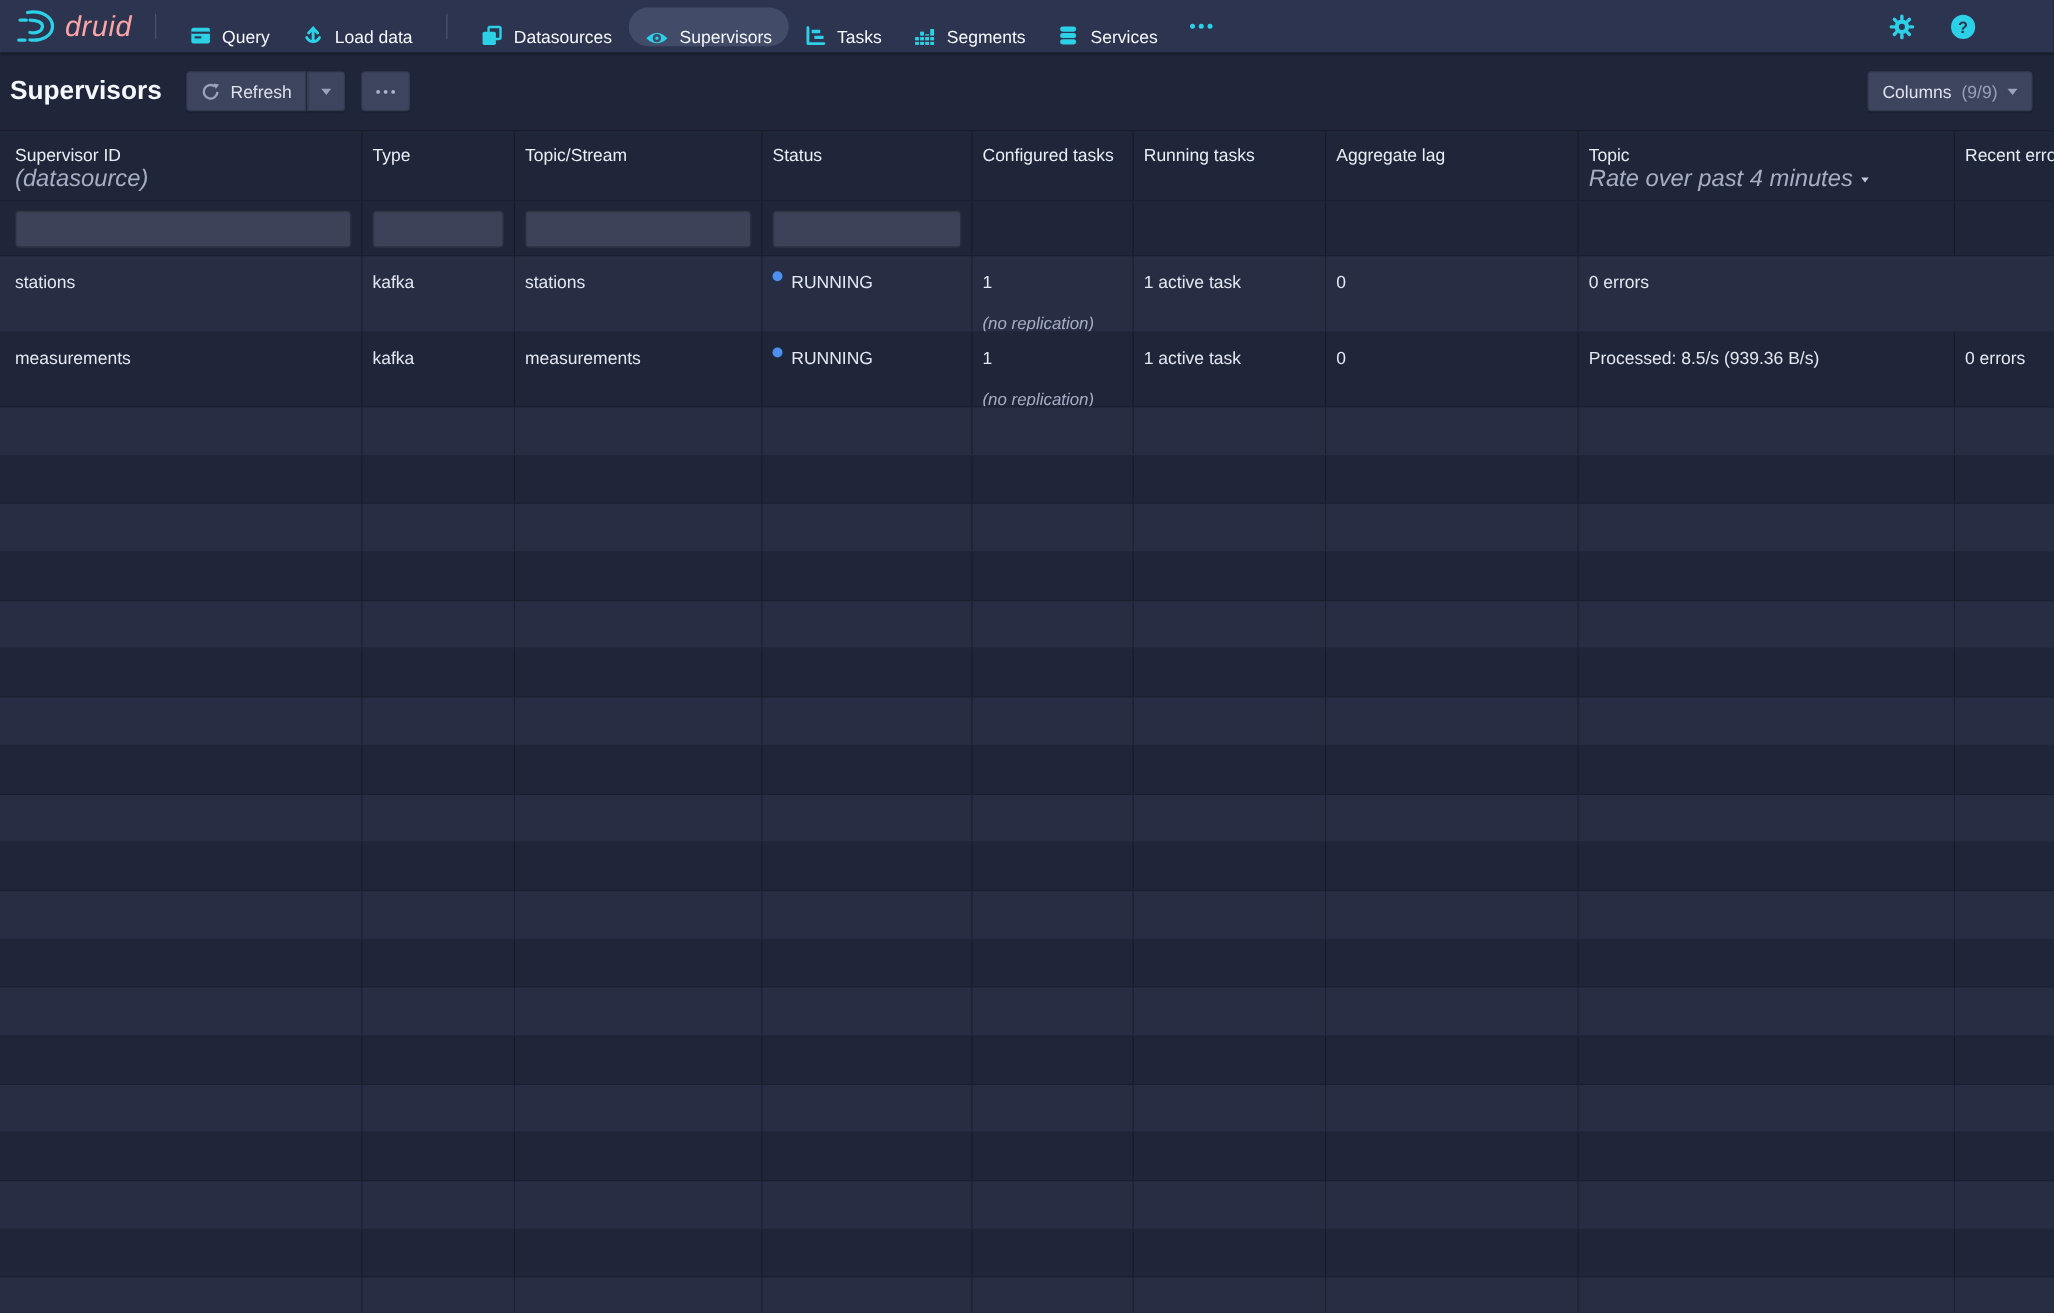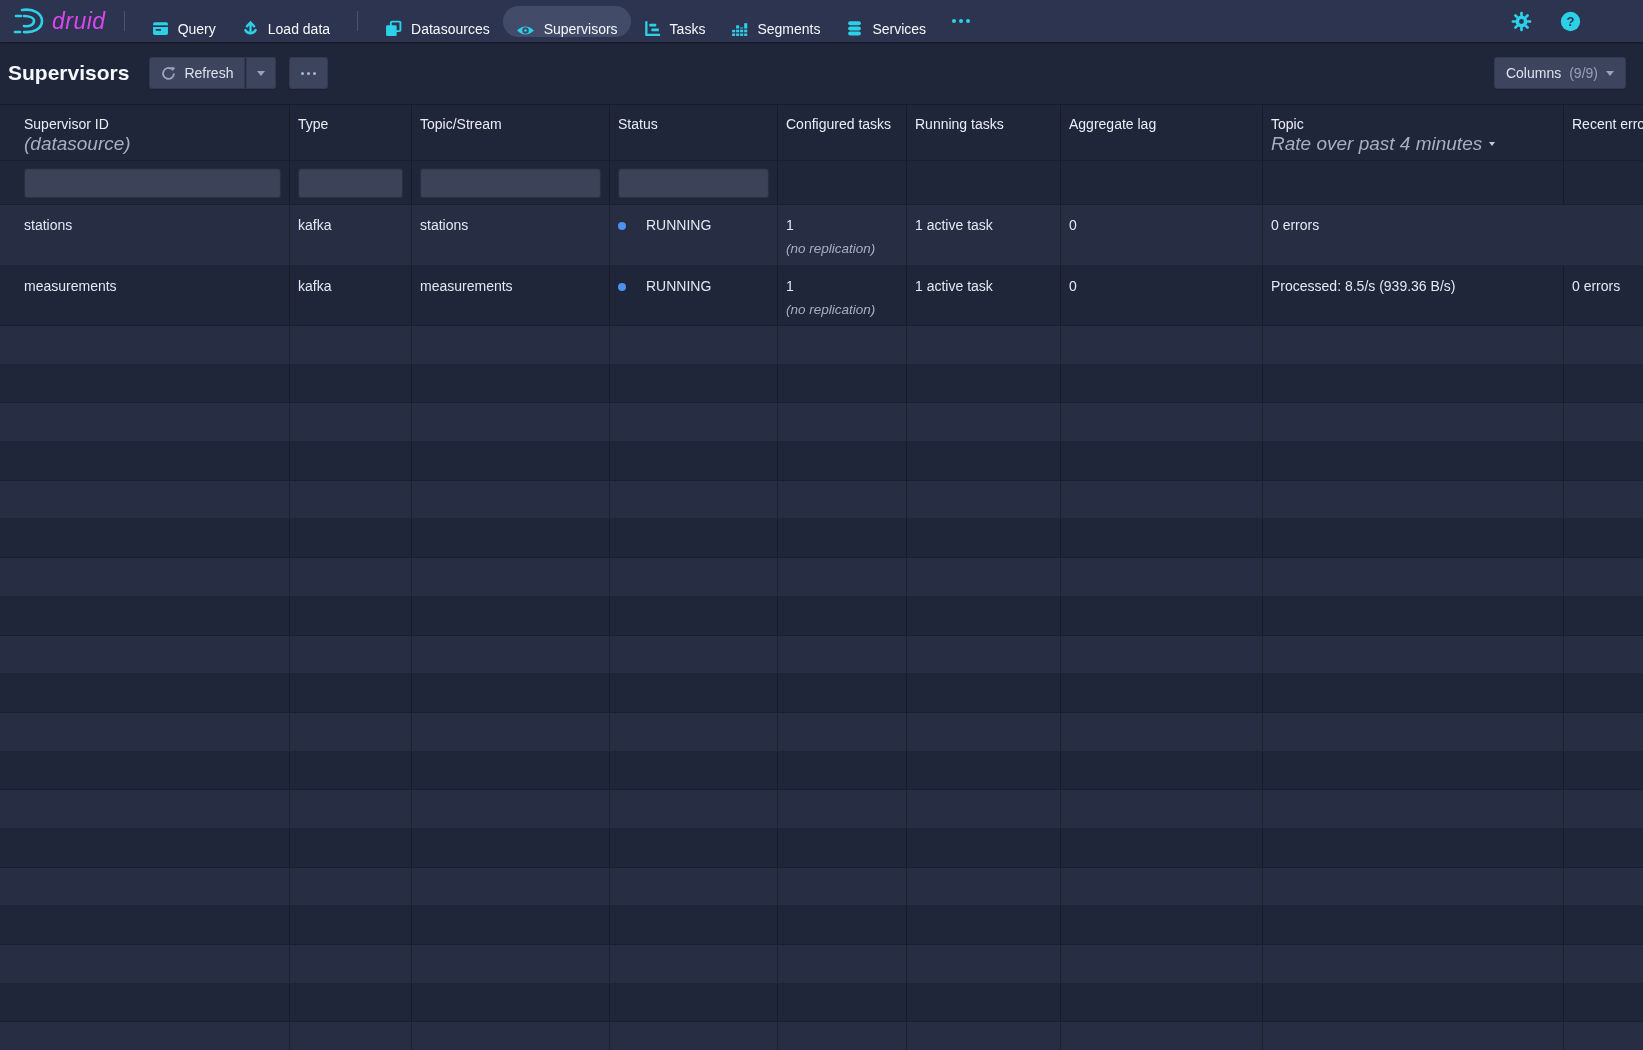--- a/index.html
+++ b/index.html
@@ -25,21 +25,21 @@
     color:var(--text);
     font-size:14px;
   }
   
   .navbar{
     position:relative;height:42px;background:var(--nav-bg);
     display:flex;align-items:center;padding:0 12px;
     box-shadow:0 1px 2px rgba(0,0,0,.45);
   }
   .brand{display:flex;align-items:center;gap:6px}
-  .brand-word{font-style:italic;font-size:23px;color:#d946ef;letter-spacing:.5px;padding-right:4px}
+  .brand-word{font-style:italic;font-size:23px;color:#fca5a5;letter-spacing:.5px;padding-right:4px}
   .nav-divider{width:1px;height:20px;background:rgba(255,255,255,.15);margin:0 14px}
   .nav-item{display:flex;align-items:flex-end;gap:9px;padding:0 13px;height:31px;border-radius:16px;cursor:pointer;color:var(--text-bright);white-space:nowrap}
   .nav-item.active{background:var(--pill-bg)}
   .nav-more{display:flex;gap:3px;padding:0 13px;cursor:pointer;align-items:center;height:31px}
   .nav-more i{width:4px;height:4px;border-radius:50%;background:var(--accent);display:block}
   .nav-right{position:absolute;right:62px;top:0;height:42px;display:flex;align-items:center;gap:28px}
   .icon-btn{cursor:pointer;display:flex;align-items:center}
   
   .page-header{
     position:relative;height:63px;display:flex;align-items:center;padding:0 8px;
@@ -58,42 +58,42 @@
   .gap13{width:13px}
   .dots i{width:3px;height:3px;border-radius:50%;background:#aeb6ca;display:block}
   .dots{display:flex;gap:3px;align-items:center}
   .caret{width:0;height:0;border-left:4px solid transparent;border-right:4px solid transparent;border-top:5px solid #9aa3ba}
   .columns-btn{position:absolute;right:17px;top:50%;transform:translateY(-50%)}
   .columns-count{color:var(--muted2)}
   
   .table{width:1743px}
   .trow{display:flex;border-bottom:1px solid var(--row-line)}
   .cell{padding:0 8px;border-right:1px solid var(--grid-line);overflow:hidden}
-  .c0{width:290px;padding-left:24px}
+  .c0{width:290px;padding-left:12px}
   .c1{width:122px}.c2{width:198px}.c3{width:168px}.c4{width:129px}
   .c5{width:154px}.c6{width:202px}.c7{width:301px}
   .c8{width:179px;border-right:none}
   .thead{height:56px}
   .th{padding-top:11px;cursor:pointer}
   .th-label{font-size:14px;color:#e9edf4;line-height:16px;white-space:nowrap}
   .th-sub{font-size:19px;font-style:italic;color:var(--muted);margin-top:4px;line-height:16px;white-space:nowrap;display:flex;align-items:center;gap:7px}
   .th-sub .caret{border-top-color:#c3cadb;border-left-width:3.5px;border-right-width:3.5px;border-top-width:4.5px}
   .tfilter{height:44px}
   .tfilter .cell{padding-top:7px}
   .filter-input{
     width:100%;height:30px;background:var(--input-bg);border:none;border-radius:3px;
     box-shadow:inset 0 0 0 1px rgba(16,22,26,.35), inset 0 1px 2px rgba(16,22,26,.4);
     color:var(--text-bright);font-family:inherit;font-size:14px;padding:0 8px;outline:none;
   }
   .drow{cursor:pointer}
   .drow .cell{padding-top:12px;line-height:17px}
   .r1{height:61px}
   .r2{height:60px}
-  .cell-note{font-style:italic;color:var(--muted);font-size:13.5px;margin-top:6px}
-  .status-wrap{display:flex;align-items:center;gap:20px}
+  .cell-note{font-style:italic;color:var(--muted);font-size:13.5px;margin-top:16px}
+  .status-wrap{display:flex;gap:7px}
   .status-dot{width:8px;height:8px;border-radius:50%;background:#4c90f0;flex:none}
   .trow.empty{height:38.7px}
   .tbody .trow:nth-child(odd){background:var(--stripe)}
   .nowrap{white-space:nowrap}
 </style>
 </head>
 <body>
 
 <div class="navbar">
   <div class="brand">

